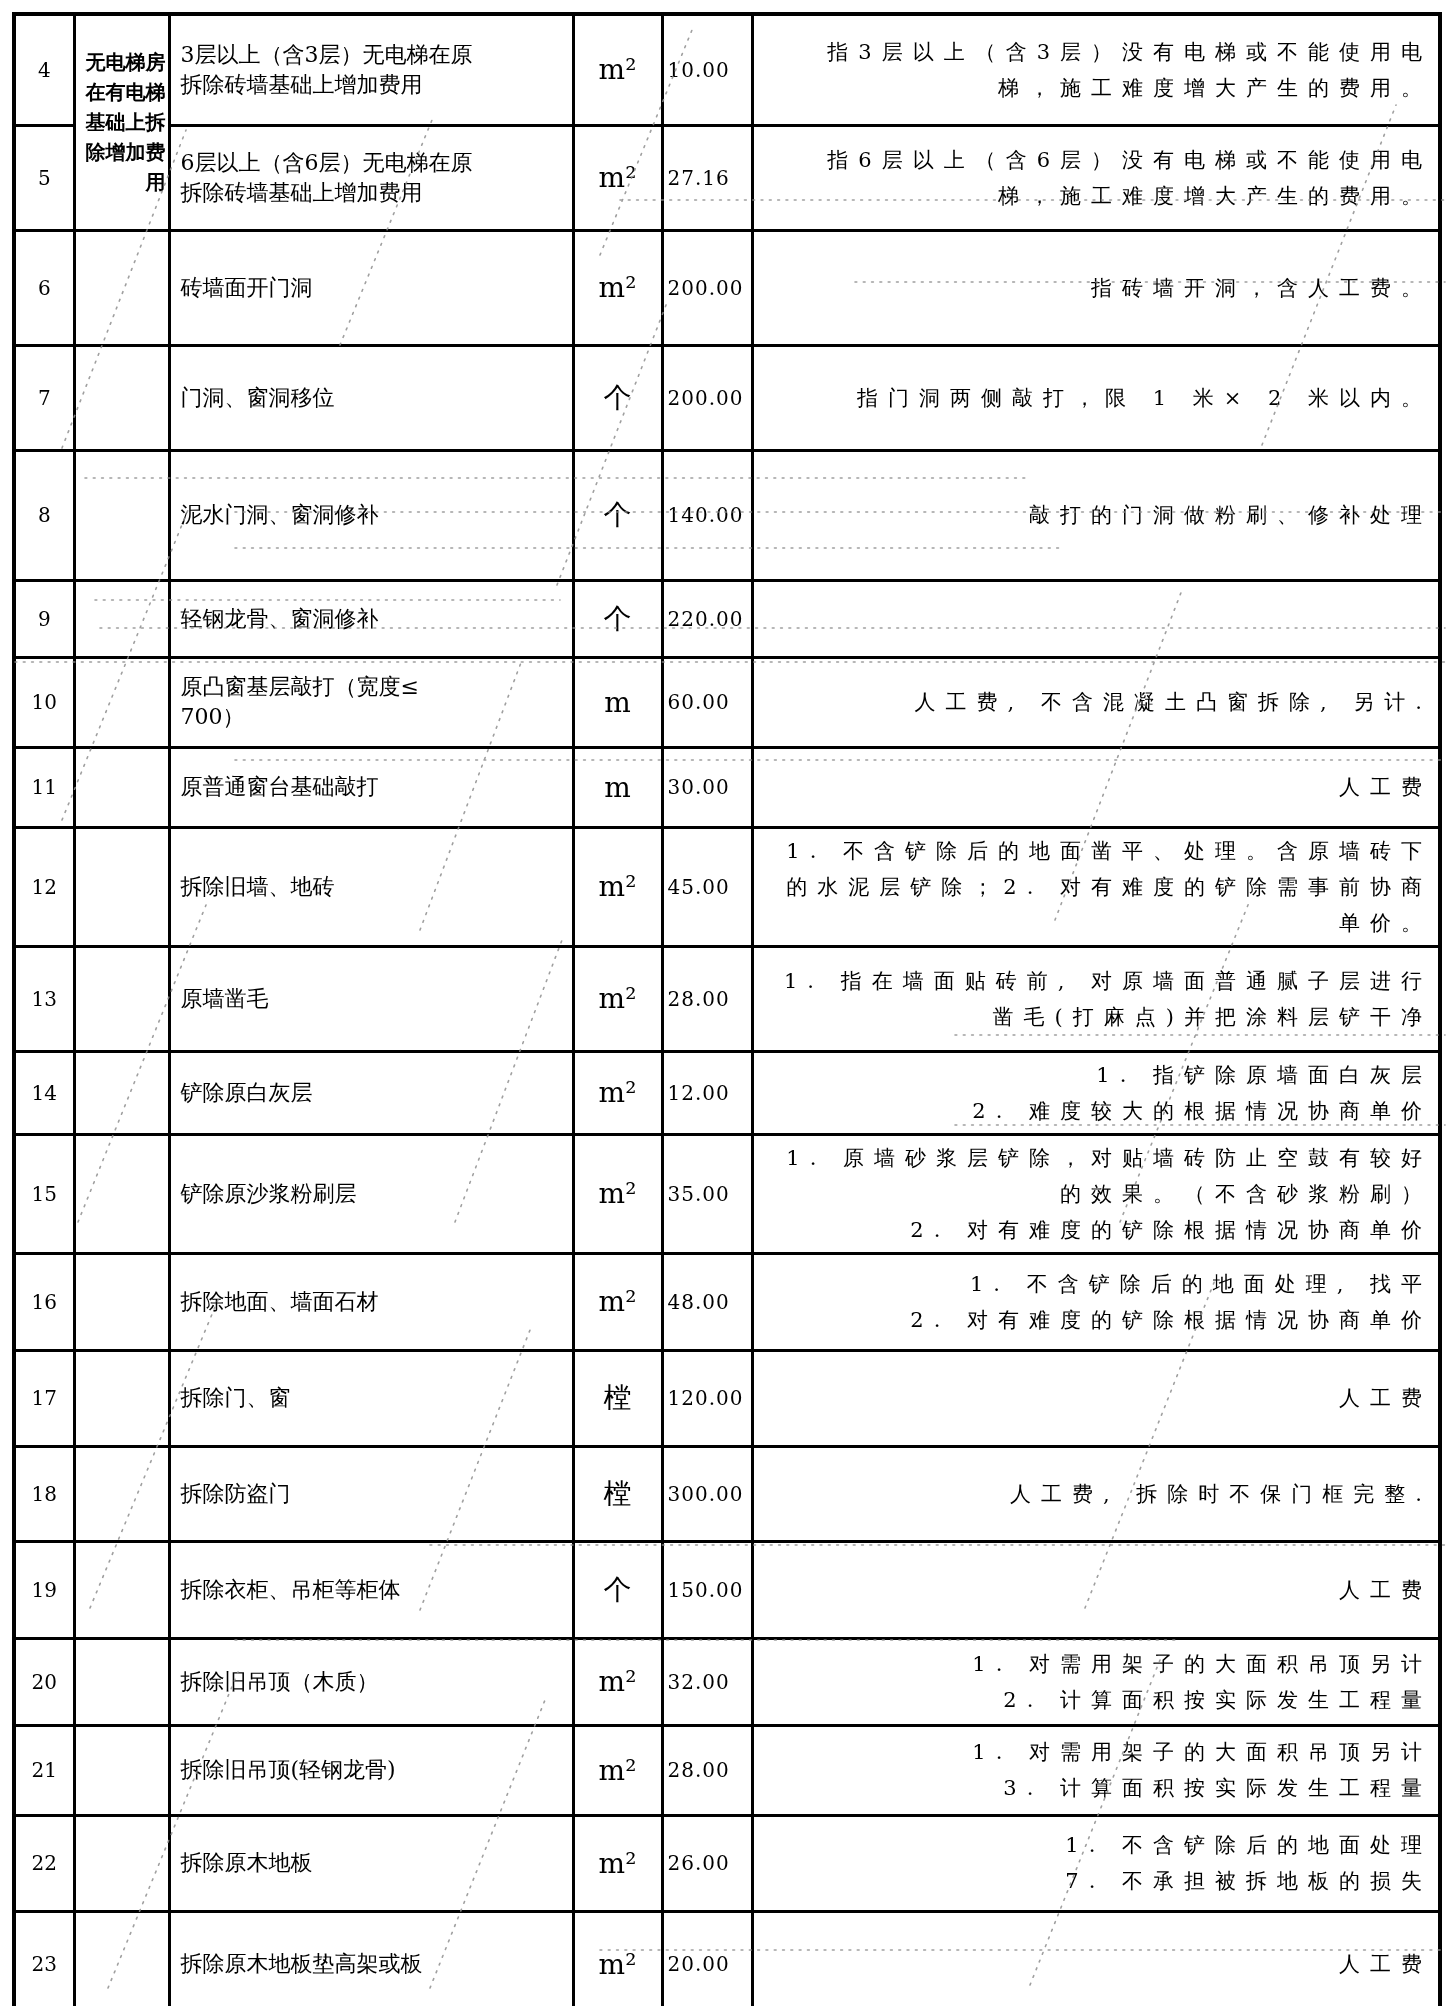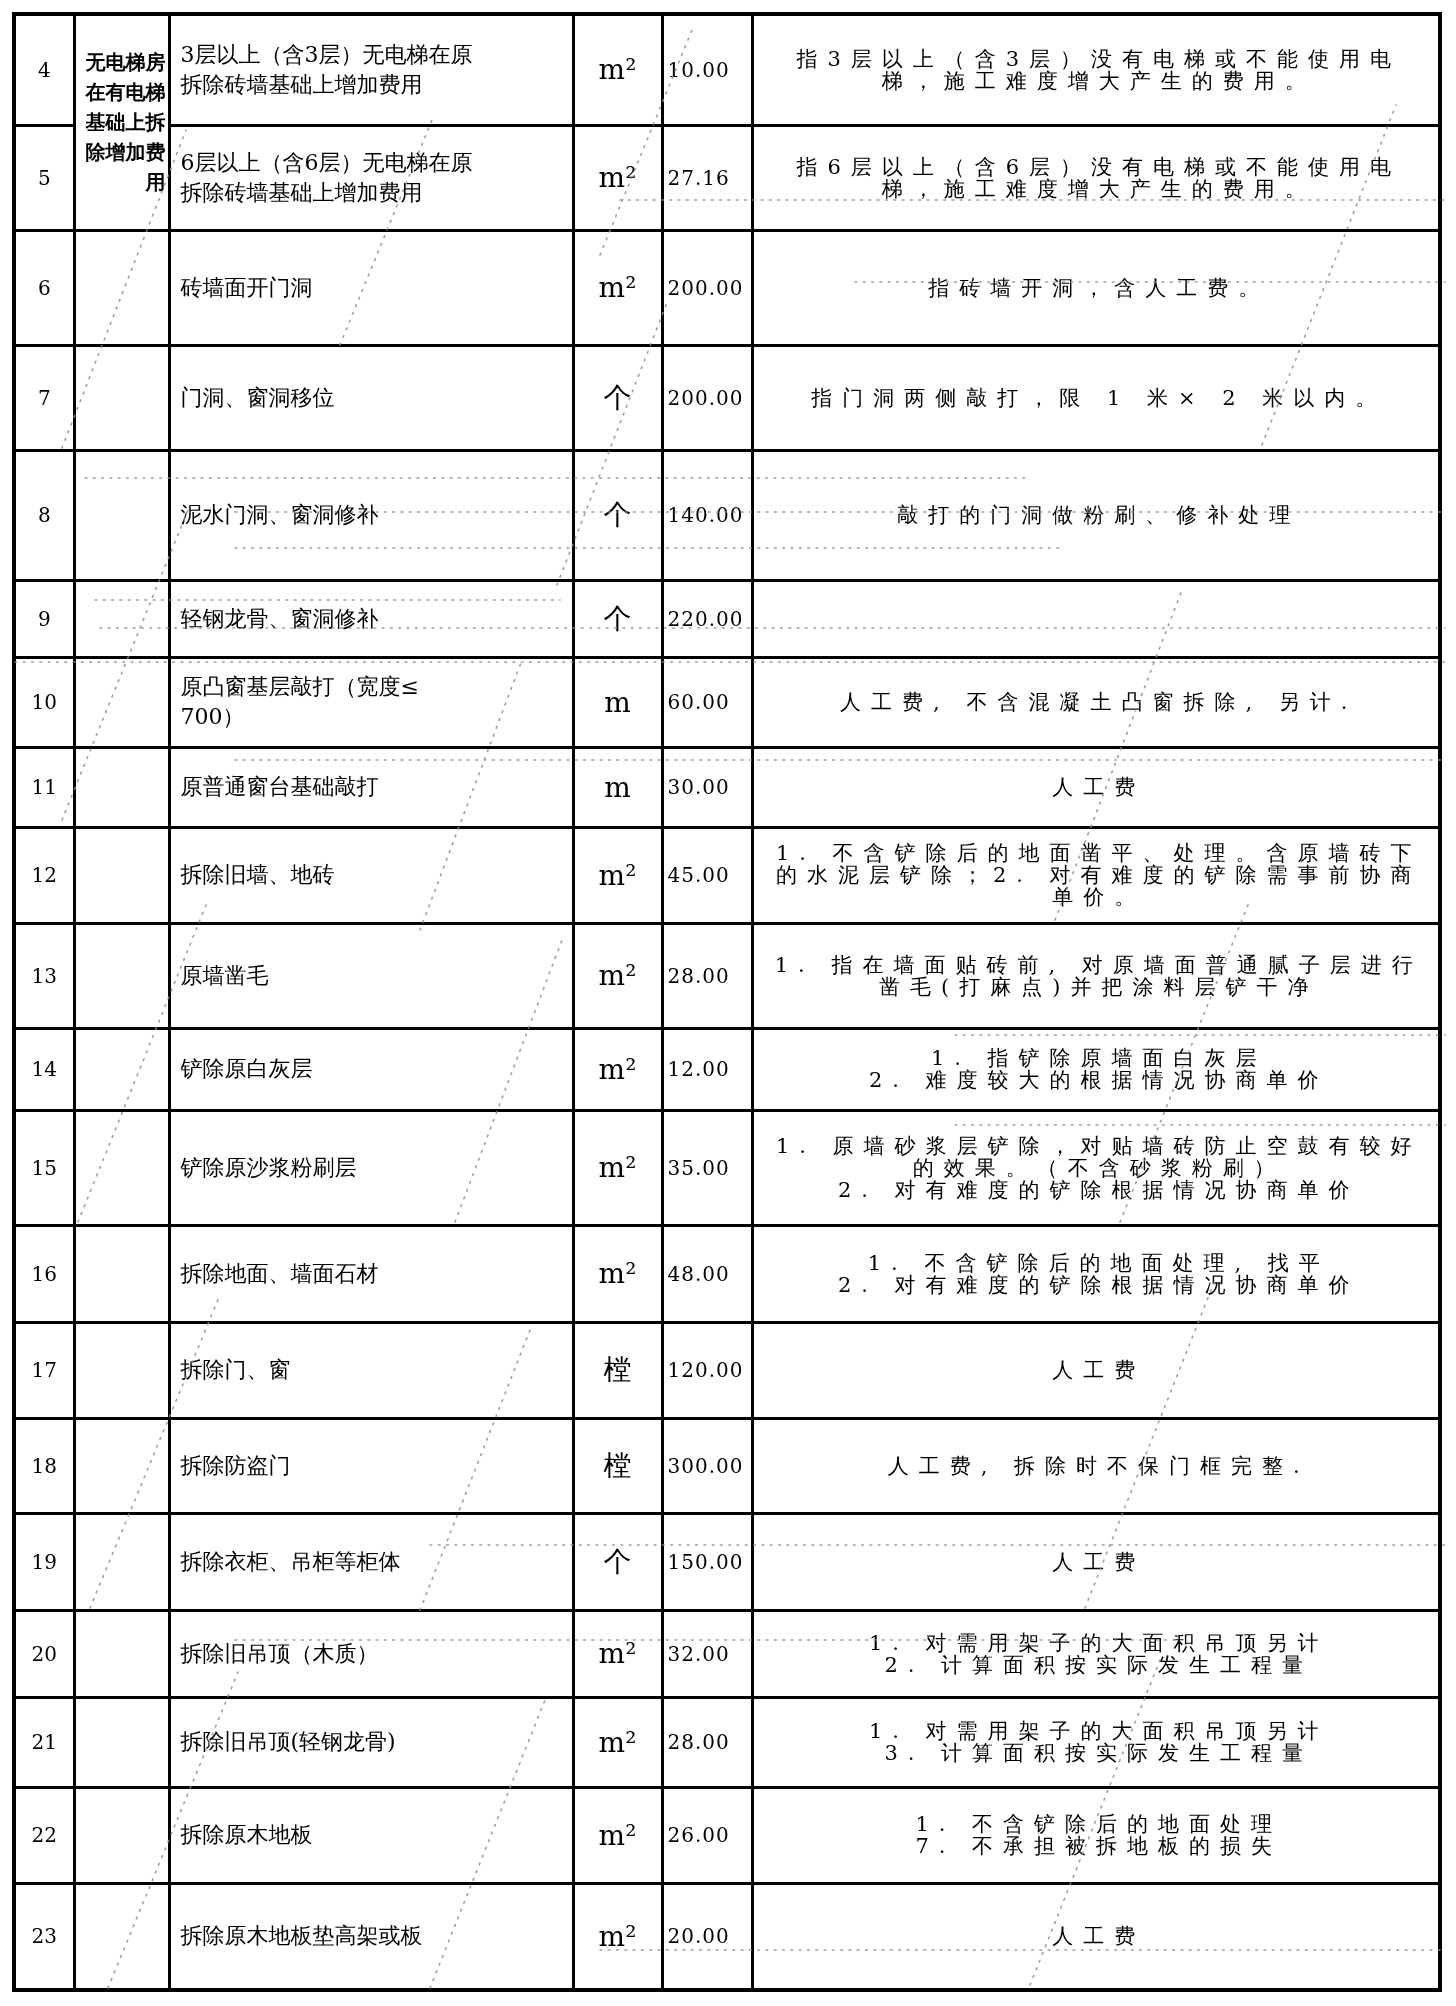--- a/index.html
+++ b/index.html
@@ -26,21 +26,21 @@
     text-align:right;font-size:20px;font-weight:bold;
     line-height:30px;padding:2px 2px;
   }
   td.c-item{
     text-align:left;font-size:22px;line-height:30px;
     padding:2px 6px 2px 10px;white-space:pre-line;
   }
   td.c-unit{text-align:center;font-size:28px;}
   td.c-price{font-size:20px;letter-spacing:1px;}
   td.c-note{
-    text-align:center;font-size:21px;line-height:22px;
+    text-align:right;font-size:21px;line-height:36px;
     letter-spacing:10px;padding:4px 6px 4px 12px;white-space:pre-line;
   }
   svg.artifacts{
     position:absolute;left:0;top:0;z-index:5;pointer-events:none;
   }
 </style>
 </head>
 <body>
 
 <table class="price-table">

